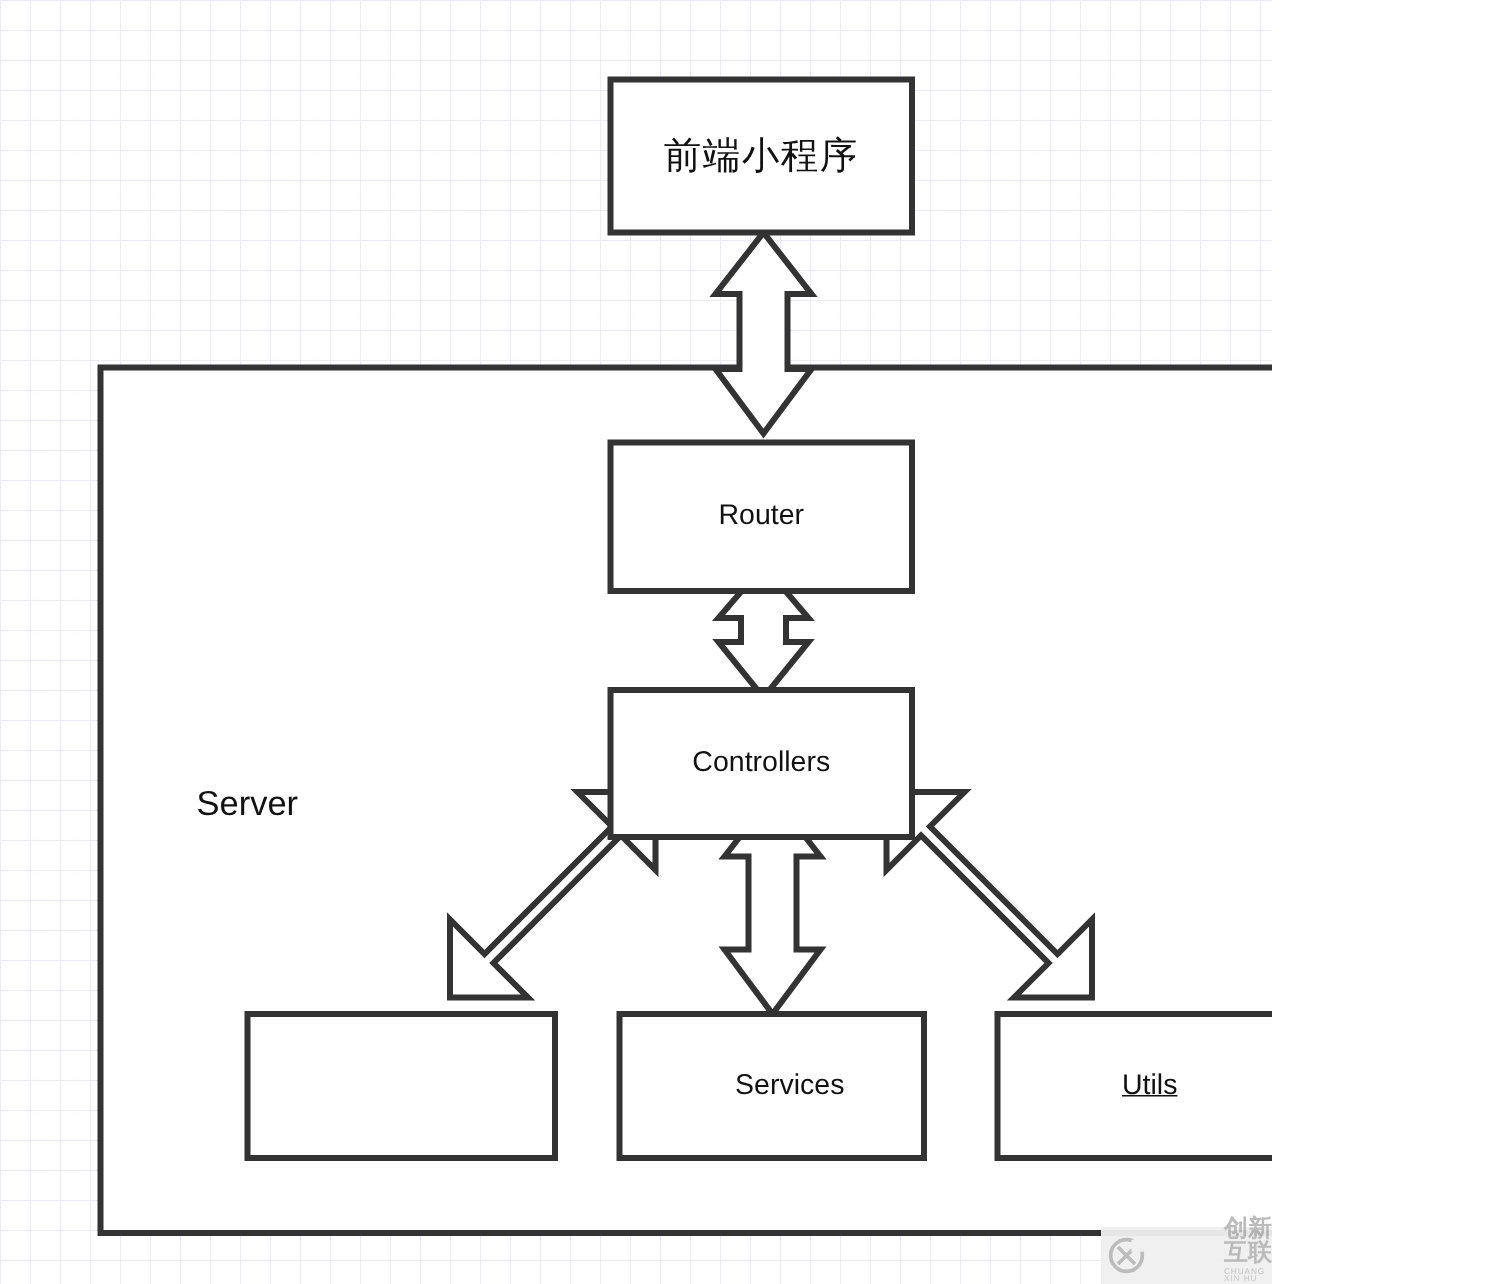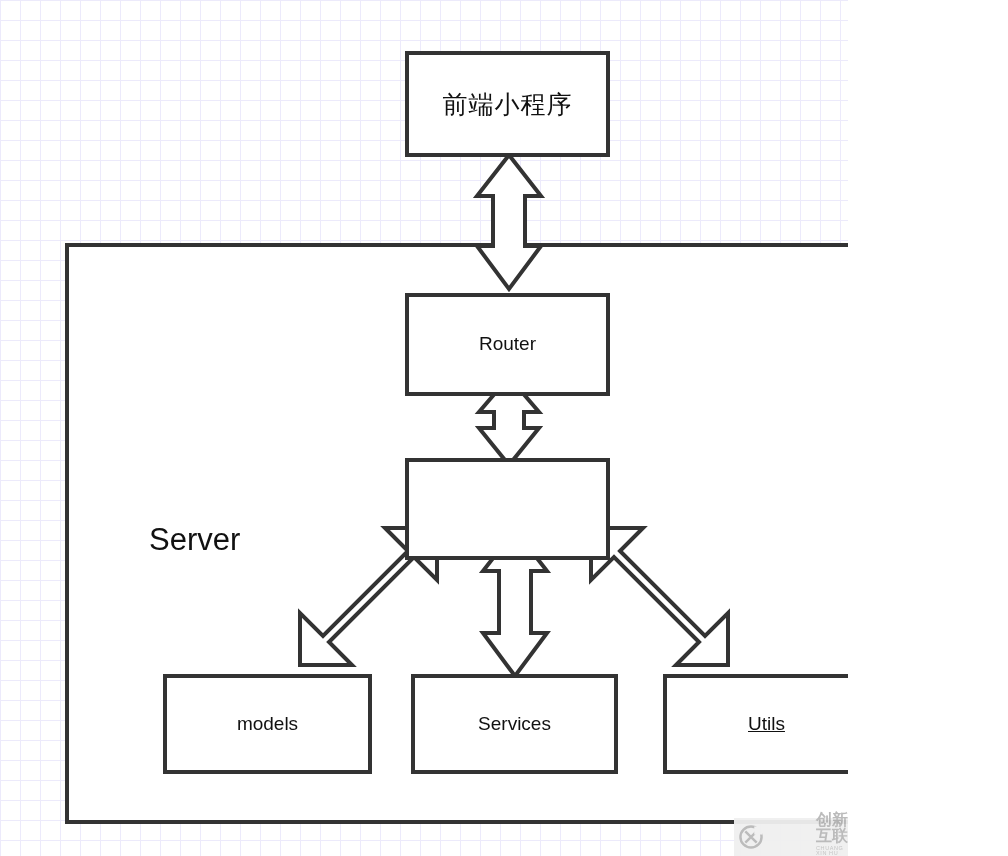--- a/index.html
+++ b/index.html
@@ -41,23 +41,23 @@
     line-height: 1.2;
     white-space: nowrap;
     pointer-events: none;
   }
   .node-label.cjk {
     font-size: 25px;
     letter-spacing: 1px;
   }
   #server-label {
     position: absolute;
-    left: 149px;
+    left: 131px;
     top: 522px;
-    font-size: 31px;
+    font-size: 23px;
     color: #111111;
     white-space: nowrap;
   }
   
   #watermark {
     position: absolute;
     right: 0px;
     bottom: 0px;
     width: 114px;
     height: 38px;
@@ -124,24 +124,24 @@
 
     <rect x="413" y="676" width="203" height="96" fill="#ffffff" stroke="#333333" stroke-width="4"></rect>
 
     <rect x="665" y="676" width="203" height="96" fill="#ffffff" stroke="#333333" stroke-width="4"></rect>
   </svg>
 
   <div class="node-label cjk" style="left:407px; top:53px; width:201px; height:102px;">前端小程序</div>
 
   <div class="node-label" style="left:407px; top:295px; width:201px; height:99px;">Router</div>
 
+  <div class="node-label" style="left:407px; top:460px; width:201px; height:98px;">Controllers</div>
 
-  <div class="node-label" style="left:165px; top:676px; width:205px; height:96px;">models</div>
 
-  <div class="node-label" style="left:413px; top:676px; width:203px; height:96px;">Services</div>
+  <div class="node-label" style="left:425px; top:676px; width:203px; height:96px;">Services</div>
 
   <div class="node-label" style="left:665px; top:676px; width:203px; height:96px;text-decoration:underline;">Utils</div>
 
   <div id="server-label">Server</div>
 
   <div id="watermark">
     <svg class="wm-mark" viewBox="0 0 32 32" xmlns="http://www.w3.org/2000/svg">
       <circle cx="16" cy="16" r="13" fill="none" stroke="#b9b9b9" stroke-width="3"></circle>
       <path d="M9 9 L23 23 M23 9 L9 23" stroke="#b9b9b9" stroke-width="3" fill="none"></path>
       <rect x="20" y="3" width="10" height="10" fill="#f0f0f0"></rect>

